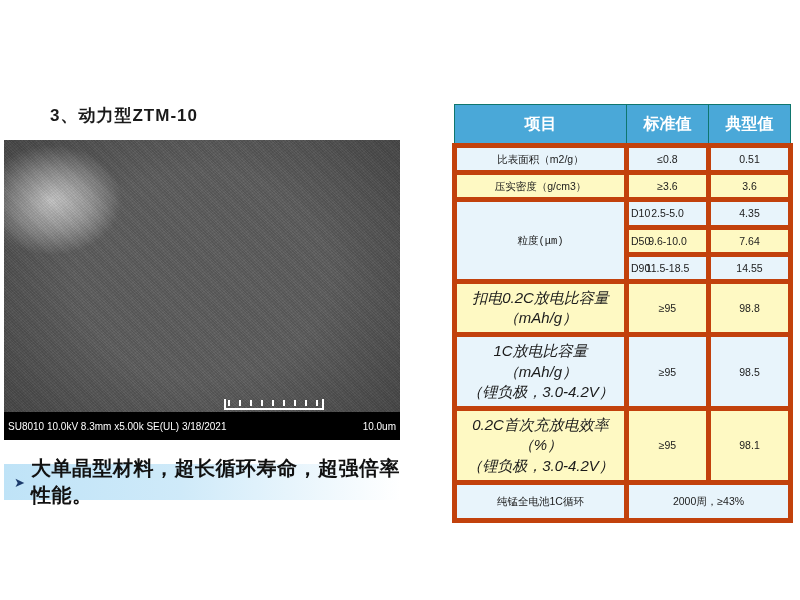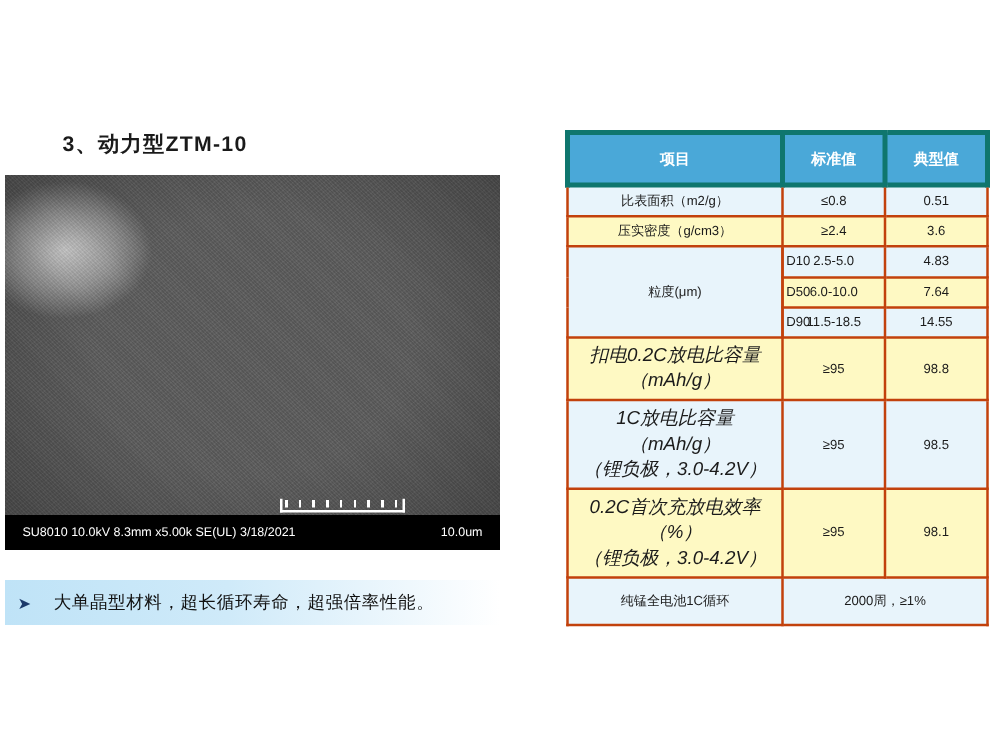--- a/index.html
+++ b/index.html
@@ -75,21 +75,21 @@
     right: 0;
     bottom: 0;
     height: 28px;
     background: #000;
     color: #fff;
     font-size: 10px;
     font-family: "Liberation Sans", sans-serif;
     display: flex;
     align-items: center;
     justify-content: space-between;
-    padding: 0 14px;
+    padding: 0 4px;
     box-sizing: border-box;
     gap: 48px;
   }
   .sem-scalebar {
     position: absolute;
     right: 76px;
     bottom: 30px;
     width: 96px;
     height: 9px;
     border-left: 2px solid #fff;
@@ -117,25 +117,24 @@
     padding-left: 10px;
     box-sizing: border-box;
   }
   #highlight-bar .arrow {
     color: #1b3a6b;
     font-size: 13px;
     margin-right: 6px;
     line-height: 1;
   }
   #highlight-bar .txt {
-    font-size: 14px;
-    font-weight: normal;
+    font-size: 20px;
+    font-weight: bold;
     color: #111;
     letter-spacing: .5px;
-    margin-left: 12px;
   }
 
   
   #spec-table {
     position: absolute;
     left: 452px;
     top: 104px;
     width: 336px;
     border-collapse: collapse;
     table-layout: fixed;
@@ -143,37 +142,37 @@
     color: #1b1b1b;
   }
   #spec-table col.c-item { width: 172px; }
   #spec-table col.c-sub  { width: 0px; }
   #spec-table col.c-std  { width: 82px; }
   #spec-table col.c-typ  { width: 82px; }
 
   #spec-table th {
     background: #4aa8d8;
     color: #ffffff;
-    font-size: 12px;
+    font-size: 16px;
     font-weight: bold;
     height: 36px;
-    border: 4px solid #0f766e;
+    border: 1px solid #0f766e;
     text-align: center;
     vertical-align: middle;
   }
   #spec-table td {
-    border: 2px solid #c2410c;
+    border: 5px solid #c2410c;
     text-align: center;
     vertical-align: middle;
     padding: 4px 2px;
     line-height: 1.35;
   }
   .row-a td { background: #e8f4fb; }
   .row-b td { background: #fef9c3; }
-  .cell-group { background: #d3eaf7; }
+  .cell-group { background: #d3eaf7; font-family: Liberation Mono, monospace; }
   .nowrap { white-space: nowrap; }
   .two-line { font-size: 15px; font-style: italic; }
 </style>
 </head>
 <body>
 
 <div id="slide-title">3、动力型ZTM-10</div>
 
 <div id="sem-image">
   <div class="sem-bg"></div>
@@ -207,33 +206,33 @@
     </tr>
   </thead>
   <tbody>
     <tr class="row-a">
       <td colspan="2">比表面积（m2/g）</td>
       <td>≤0.8</td>
       <td>0.51</td>
     </tr>
     <tr class="row-b">
       <td colspan="2">压实密度（g/cm3）</td>
-      <td>≥2.4</td>
+      <td>≥3.6</td>
       <td>3.6</td>
     </tr>
 
     <tr class="row-a">
       <td class="cell-group" rowspan="3" style="width:110px">粒度(μm)</td>
       <td class="nowrap">D10</td>
       <td>2.5-5.0</td>
-      <td>4.83</td>
+      <td>4.35</td>
     </tr>
     <tr class="row-b">
       <td class="nowrap">D50</td>
-      <td>6.0-10.0</td>
+      <td>9.6-10.0</td>
       <td>7.64</td>
     </tr>
     <tr class="row-a">
       <td class="nowrap">D90</td>
       <td>11.5-18.5</td>
       <td>14.55</td>
     </tr>
 
     <tr class="row-b">
       <td colspan="2" class="two-line">
@@ -257,16 +256,16 @@
       <td colspan="2" class="two-line">
         <div>0.2C首次充放电效率（%）</div>
         <div>（锂负极，3.0-4.2V）</div>
       </td>
       <td>≥95</td>
       <td>98.1</td>
     </tr>
 
     <tr class="row-a" style="height:38px">
       <td colspan="2">纯锰全电池1C循环</td>
-      <td colspan="2">2000周，≥1%</td>
+      <td colspan="2">2000周，≥43%</td>
     </tr>
   </tbody>
 </table>
 
 </body></html>

